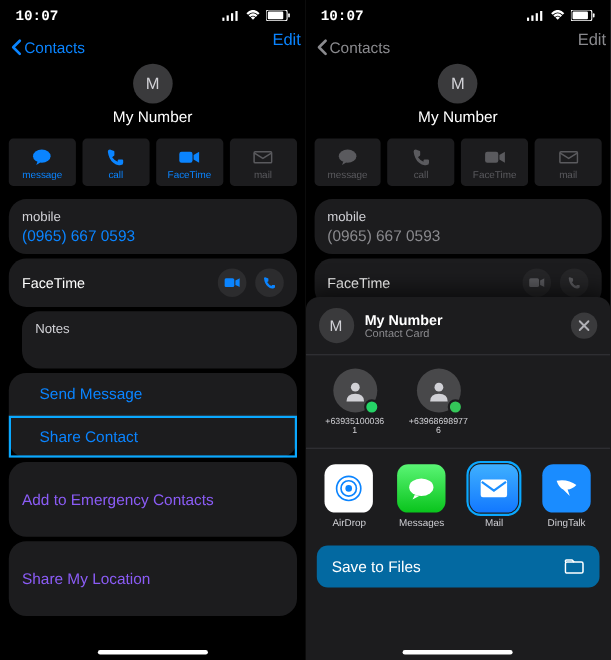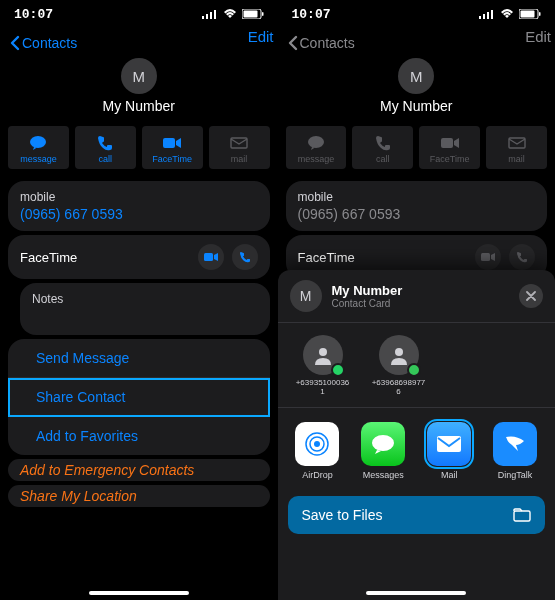--- a/index.html
+++ b/index.html
@@ -103,21 +103,21 @@
   .card.tall { min-height: 52px; margin-left: 20px; }
   .ft-row { display: flex; align-items: center; justify-content: space-between; }
   .ft-icons { display: flex; gap: 8px; }
   .circ-btn {
     width: 26px; height: 26px; border-radius: 50%;
     background: #2c2c2e;
     display: flex; align-items: center; justify-content: center;
     color: #0a84ff;
   }
   .circ-btn.dim { color: #5a5a5e; background: #262628; }
-  .link-card { color: #f97316; font-size: 14px; padding: 3px 12px; font-style: italic; }
+  .link-card { color: #8b5cf6; font-size: 14px; padding: 26px 12px; }
   .group-card { padding: 0; }
   .group-card .row {
     padding: 11px 28px;
     color: #0a84ff;
     font-size: 14px;
     border-bottom: 1px solid #2c2c2e;
   }
   .group-card .row:last-child { border-bottom: none; }
   .group-card .row.boxed { outline: 2px solid #0aa8ff; outline-offset: -2px; position: relative; z-index: 1; }
 
@@ -313,21 +313,20 @@
     </div>
   </div>
 
   <div class="card tall">
     <div class="label">Notes</div>
   </div>
 
   <div class="card group-card">
     <div class="row">Send Message</div>
     <div class="row boxed">Share Contact</div>
-    <div class="row">Add to Favorites</div>
   </div>
 
   <div class="card link-card">Add to Emergency Contacts</div>
   <div class="card link-card">Share My Location</div>
 
   <div class="home-ind"></div>
 </div>
 
 <div class="phone">
 

